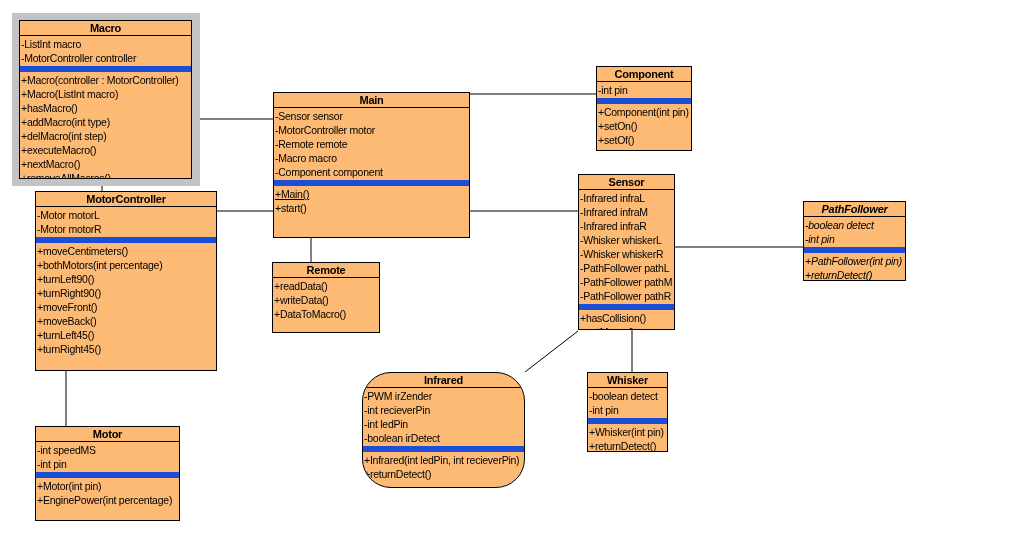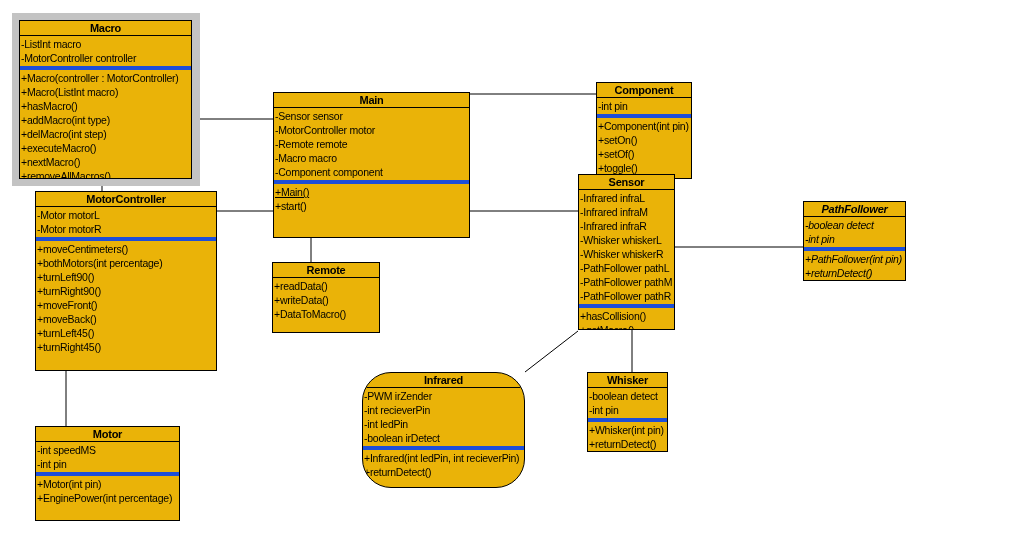--- a/index.html
+++ b/index.html
@@ -4,29 +4,29 @@
 <style>
   html,body{margin:0;padding:0;background:#ffffff;}
   #canvas{
     position:relative;width:1018px;height:537px;background:#ffffff;overflow:hidden;
     font-family:"Liberation Sans",sans-serif;color:#000;
   }
   #connector-layer{position:absolute;left:0;top:0;}
   #connector-layer line{stroke:#000;stroke-width:1;}
   .selection-frame{position:absolute;background:#c3c3c3;}
   .class-box{
-    position:absolute;background:#eab308;border:1px solid #000;box-sizing:border-box;
+    position:absolute;background:#fdba74;border:1px solid #000;box-sizing:border-box;
     display:flex;flex-direction:column;font-size:10.5px;letter-spacing:-0.25px;overflow:hidden;
   }
   .class-title{
     flex:0 0 auto;height:14px;line-height:14px;text-align:center;
     font-size:11px;font-weight:bold;border-bottom:1px solid #000;
   }
   .compartment{flex:0 0 auto;padding:1px 1px;}
-  .compartment.attrs{border-bottom:4px solid #1d4ed8;}
+  .compartment.attrs{border-bottom:6px solid #1d4ed8;}
   .compartment.methods{flex:1 1 auto;}
   .member-row{line-height:14px;white-space:nowrap;}
   .member-row.u{text-decoration:underline;}
 </style>
 </head>
 <body>
 
 <div id="canvas">
   <svg id="connector-layer" width="1018" height="537" viewBox="0 0 1018 537">
       <line x1="192" y1="119" x2="273" y2="119"></line>
@@ -101,21 +101,21 @@
       </div>
     </div>
     <div class="class-box" style="left: 272px; top: 262px; width: 108px; height: 71px;">
       <div class="class-title">Remote</div>
       <div class="compartment methods">
         <div class="member-row">+readData()</div>
         <div class="member-row">+writeData()</div>
         <div class="member-row">+DataToMacro()</div>
       </div>
     </div>
-    <div class="class-box" style="left: 596px; top: 66px; width: 96px; height: 97px; margin-top: 16px;">
+    <div class="class-box" style="left: 596px; top: 66px; width: 96px; height: 85px;">
       <div class="class-title">Component</div>
       <div class="compartment attrs">
         <div class="member-row">-int pin</div>
       </div>
       <div class="compartment methods">
         <div class="member-row">+Component(int pin)</div>
         <div class="member-row">+setOn()</div>
         <div class="member-row">+setOf()</div>
         <div class="member-row">+toggle()</div>
       </div>

